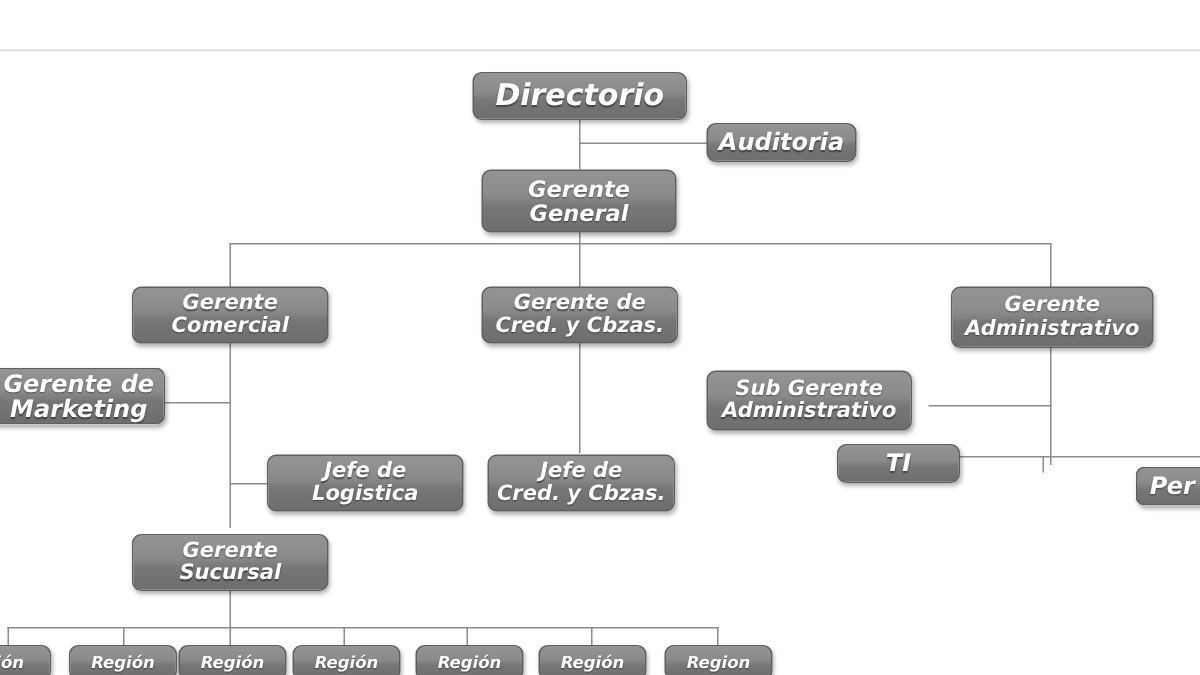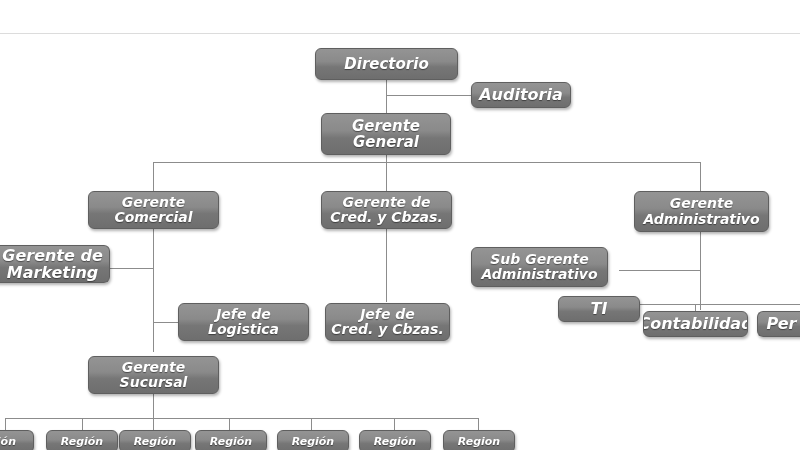--- a/index.html
+++ b/index.html
@@ -65,21 +65,21 @@
     justify-content: center;
     text-align: center;
     font-style: italic;
     font-weight: bold;
     line-height: 1.08;
     text-shadow: 0 1px 1px rgba(0,0,0,0.45);
     white-space: pre-line;
     overflow: hidden;
     padding: 0 4px;
   }
-  .node.lvl1 { font-size: 15px; }
+  .node.lvl1 { font-size: 20px; }
   .node.lvl2 { font-size: 15px; }
   .node.lvl3 { font-size: 14px; }
   .node.small { font-size: 16px; }
   .node.tiny  { font-size: 11px; }
 
   
   .node.clip-left  { border-top-left-radius: 0; border-bottom-left-radius: 0; border-left: none; }
   .node.clip-right { border-top-right-radius: 0; border-bottom-right-radius: 0; border-right: none; }
 </style>
 </head>
@@ -150,21 +150,20 @@
 Administrativo</div>
 
   <div class="node lvl3" style="left:178px; top:303px; width:131px; height:38px;">Jefe de
 Logistica</div>
 
   <div class="node lvl3" style="left:325px; top:303px; width:125px; height:38px;">Jefe de
 Cred. y Cbzas.</div>
 
   <div class="node small" style="left:558px; top:296px; width:82px; height:26px;">TI</div>
 
-  <div class="node small" style="left:643px; top:311px; width:105px; height:26px;">Contabilidad</div>
 
   <div class="node small clip-right" style="left:757px; top:311px; width:48px; height:26px;">Per</div>
 
   <div class="node lvl3" style="left:88px; top:356px; width:131px; height:38px;">Gerente
 Sucursal</div>
 
   <div class="node tiny clip-left" style="left:-28px; top:430px; width:62px; height:23px;">gión</div>
   <div class="node tiny" style="left:46px;  top:430px; width:72px; height:23px;">Región</div>
   <div class="node tiny" style="left:119px; top:430px; width:72px; height:23px;">Región</div>
   <div class="node tiny" style="left:195px; top:430px; width:72px; height:23px;">Región</div>

